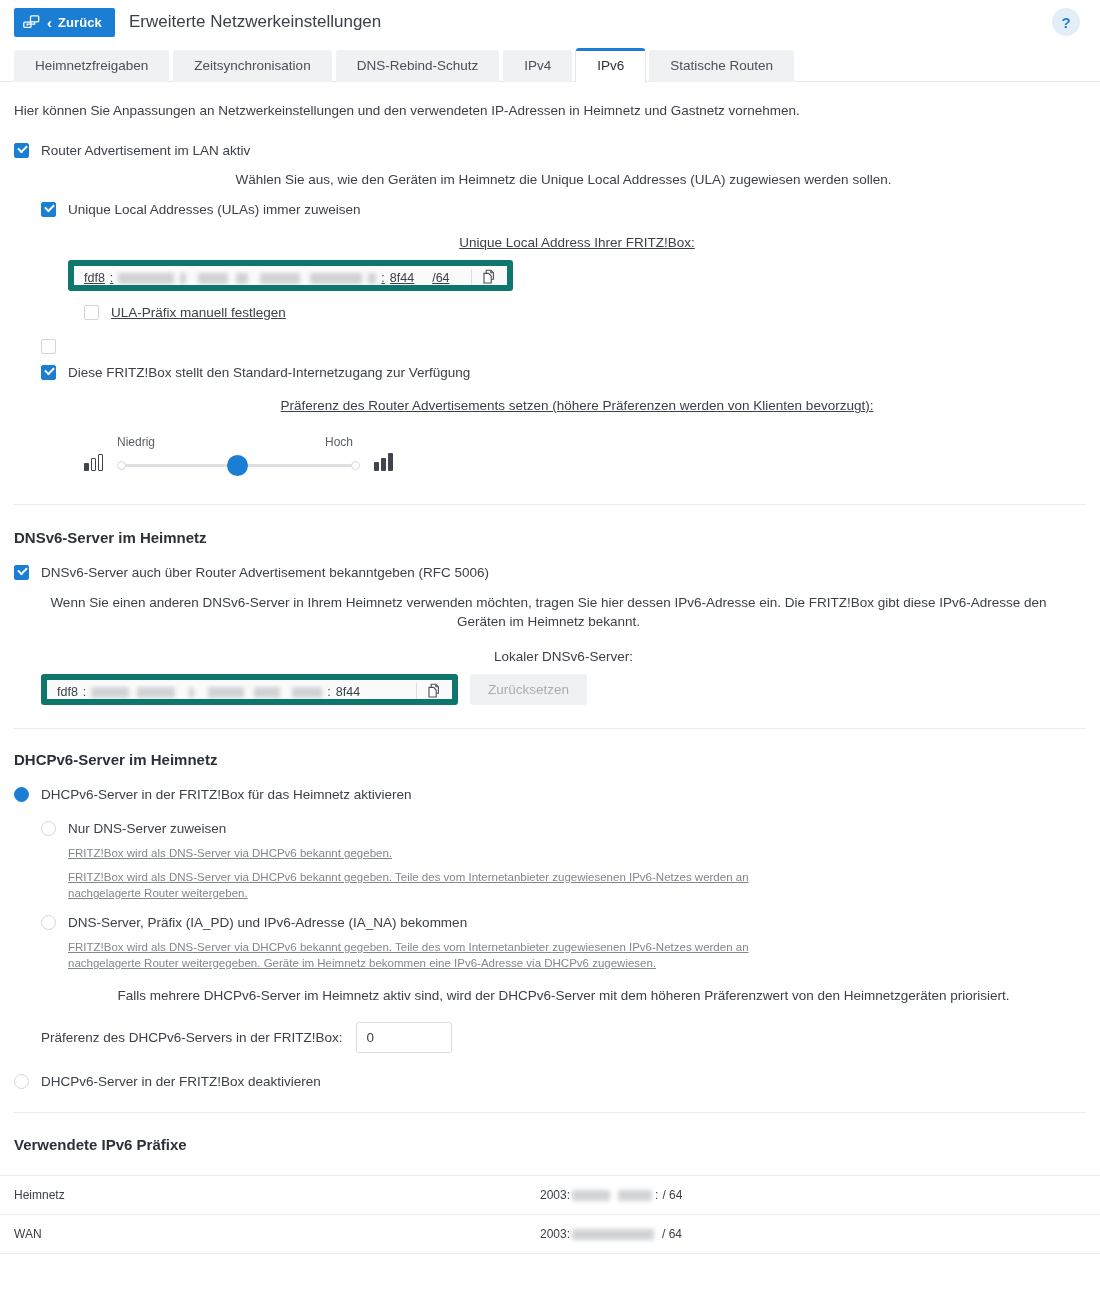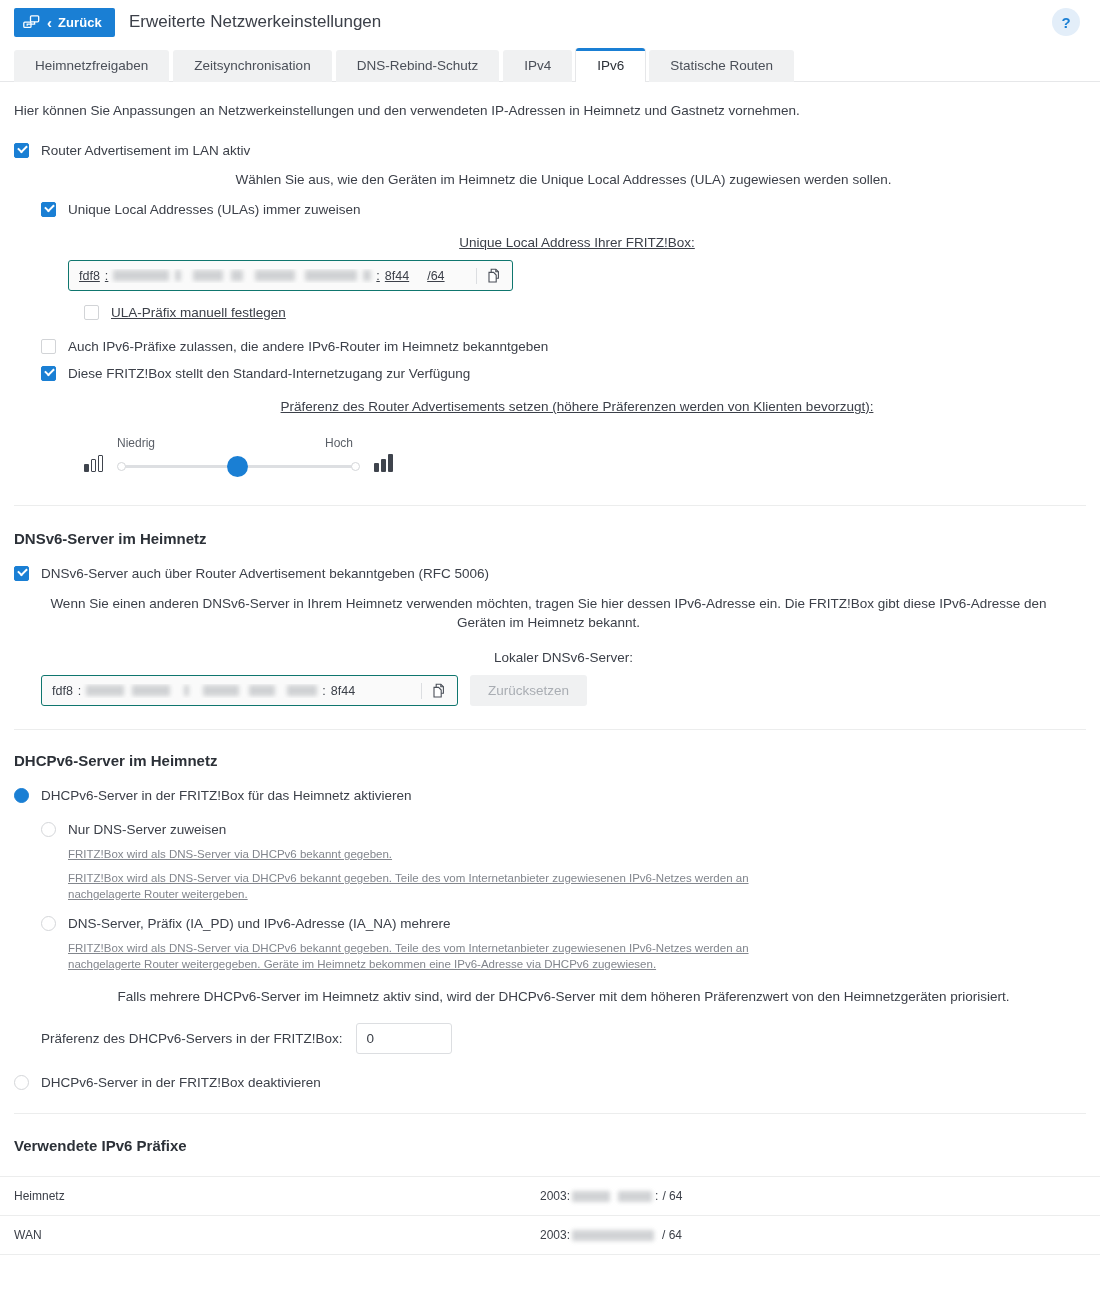--- a/index.html
+++ b/index.html
@@ -124,22 +124,22 @@
   .rd.on { background: #1a7fd4; border: 1px solid #1a7fd4; }
   .rd.off { background: #ffffff; border: 1px solid #d4d6d9; }
   .rd-label { margin-left: 12px; font-size: 13.5px; line-height: 17px; }
   .rd-label.hl { background: #fdf5a6; padding: 1px 4px 2px 3px; }
 
   .desc { font-size: 13.5px; color: #3c4049; line-height: 19px; text-align: center; }
   .small-desc { font-size: 11.5px; color: #82868d; line-height: 16px; }
 
   
   .ipfield {
-    display: flex; align-items: center;
-    border: 1px solid #0f766e;
+    display: flex; align-items: flex-end;
+    border: 6px solid #0f766e;
     border-radius: 3px;
     background: #fafafa;
     height: 31px;
     width: 445px;
   }
   .ipfield .segs {
     display: flex; align-items: center;
     padding: 0 10px;
     flex: 1;
     gap: 0px;
@@ -313,21 +313,20 @@
     </div>
   </div>
 
   <div class="row indent-3" style="margin-top:13px">
     <div class="cb off"></div>
     <div class="cb-label">ULA-Präfix manuell festlegen</div>
   </div>
 
   <div class="row indent-1" style="margin-top:17px">
     <div class="cb off"></div>
-    <div class="cb-label">Auch IPv6-Präfixe zulassen, die andere IPv6-Router im Heimnetz bekanntgeben</div>
   </div>
 
   <div class="row indent-1" style="margin-top:10px">
     <div class="cb on"></div>
     <div class="cb-label">Diese FRITZ!Box stellt den Standard-Internetzugang zur Verfügung</div>
   </div>
 
   <div class="desc indent-2" style="margin-top:15px">Präferenz des Router Advertisements setzen (höhere Präferenzen werden von Klienten bevorzugt):</div>
 
   <div class="slider-wrap" style="margin-top:20px">
@@ -410,21 +409,21 @@
   <div class="row indent-1" style="margin-top:17px">
     <div class="rd off"></div>
     <div class="rd-label">Nur DNS-Server zuweisen</div>
   </div>
   <div class="small-desc indent-2" style="margin-top:8px">FRITZ!Box wird als DNS-Server via DHCPv6 bekannt gegeben.</div>
 
   <div class="small-desc indent-2" style="margin-top:8px;max-width:725px">FRITZ!Box wird als DNS-Server via DHCPv6 bekannt gegeben. Teile des vom Internetanbieter zugewiesenen IPv6-Netzes werden an nachgelagerte Router weitergeben.</div>
 
   <div class="row indent-1" style="margin-top:13px">
     <div class="rd off"></div>
-    <div class="rd-label">DNS-Server, Präfix (IA_PD) und IPv6-Adresse (IA_NA) mehrere</div>
+    <div class="rd-label">DNS-Server, Präfix (IA_PD) und IPv6-Adresse (IA_NA) bekommen</div>
   </div>
   <div class="small-desc indent-2" style="margin-top:8px;max-width:725px">FRITZ!Box wird als DNS-Server via DHCPv6 bekannt gegeben. Teile des vom Internetanbieter zugewiesenen IPv6-Netzes werden an nachgelagerte Router weitergegeben. Geräte im Heimnetz bekommen eine IPv6-Adresse via DHCPv6 zugewiesen.</div>
 
   <div class="desc indent-1" style="margin-top:15px">Falls mehrere DHCPv6-Server im Heimnetz aktiv sind, wird der DHCPv6-Server mit dem höheren Präferenzwert von den Heimnetzgeräten priorisiert.</div>
 
   <div class="pref-row indent-1" style="margin-top:17px">
     <span class="lbl">Präferenz des DHCPv6-Servers in der FRITZ!Box:</span>
     <input class="num-input" type="text" value="0" style="">
   </div>
 

